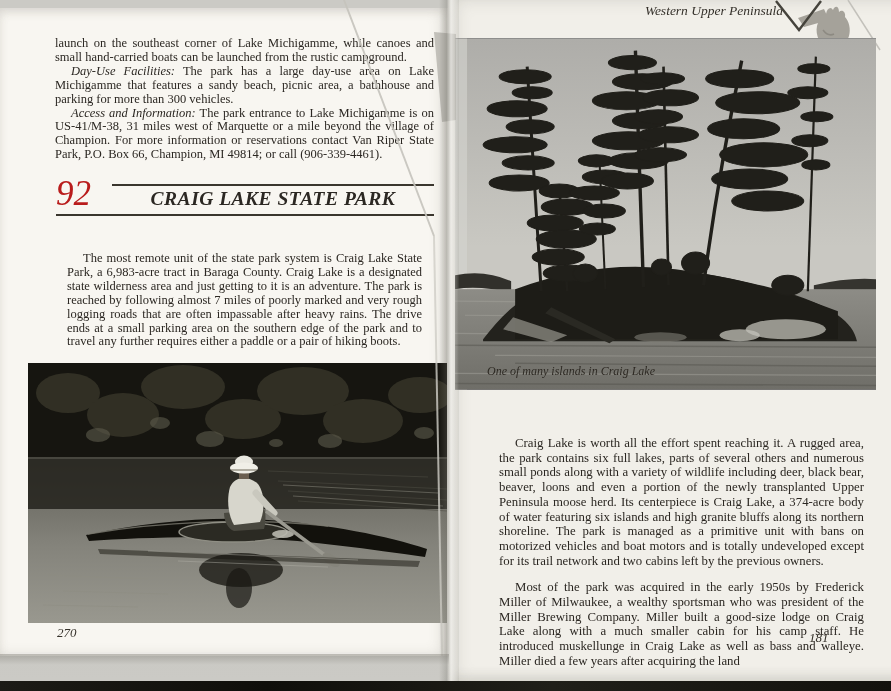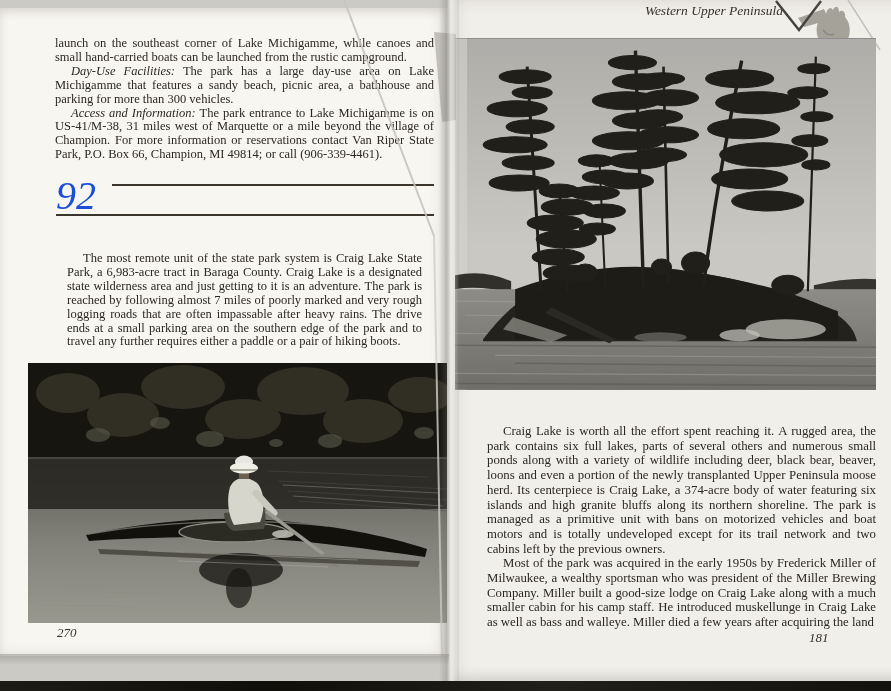--- a/index.html
+++ b/index.html
@@ -10,41 +10,41 @@
   #left-page{left:0;top:8px;width:448px;height:648px;background:#f8f6f1;
              box-shadow:inset -6px 0 14px rgba(90,88,80,.18), inset 0 4px 8px rgba(120,118,110,.12);}
   #right-page{left:448px;top:0;width:443px;height:681px;background:#f1efe9;
               box-shadow:inset 8px 0 16px rgba(100,98,90,.18), inset 0 -6px 10px rgba(110,108,100,.10);padding-left:26px;}
   .bodytext{position:absolute;color:#2b2722;text-align:justify;}
   #left-text{left:55px;top:29px;width:379px;font-size:12.5px;line-height:13.9px;}
   #left-text p{margin:0;}
   #left-text p.indented{text-indent:16px;}
   .lead{font-weight:normal;font-style:italic;}
   #chapter-number{position:absolute;left:56px;top:168px;font-style:italic;
-                  font-size:40px;color:#1d4ed8;line-height:1;}
+                  font-size:35px;color:#b91c1c;line-height:1;}
   .rule{position:absolute;height:2.4px;background:#3a362e;}
   #chapter-rule-top{left:112px;top:176px;width:322px;}
   #chapter-rule-bottom{left:56px;top:206px;width:378px;}
   #chapter-title{position:absolute;left:112px;top:180px;width:322px;text-align:center;
                  font-style:italic;font-weight:bold;font-size:19.5px;letter-spacing:.5px;color:#2b2722;}
   #chapter-intro{left:55px;top:232px;width:379px;font-size:12.5px;line-height:13.9px;}
   #chapter-intro p{margin:12px;text-indent:16px;}
   .caption{position:absolute;font-style:italic;font-size:12px;color:#2e2a24;}
   #left-caption{left:58px;top:337px;}
   #right-caption{left:39px;top:364px;}
   .photo{position:absolute;background:#777;overflow:hidden;}
   #kayak-photo{left:28px;top:355px;width:419px;height:260px;}
   #island-photo{left:7px;top:38px;width:421px;height:352px;}
   .pagenum{position:absolute;font-style:italic;font-size:13px;color:#35312a;}
   #left-pagenum{left:57px;top:617px;}
   #right-pagenum{left:361px;top:630px;}
   #running-header{position:absolute;left:196px;top:3px;width:140px;text-align:center;
                   font-style:italic;font-size:13.5px;color:#34302a;}
   #right-text{left:39px;top:424px;width:389px;font-size:12.8px;line-height:14.7px;}
-  #right-text p{margin:0;text-indent:16px;}
+  #right-text p{margin:12px;text-indent:16px;}
   #michigan-map{position:absolute;left:320px;top:0;width:114px;height:56px;}
   #scan-artifacts{position:absolute;left:0;top:0;width:891px;height:691px;pointer-events:none;}
   #gutter{position:absolute;left:439px;top:0;width:20px;height:681px;
           background:linear-gradient(90deg,rgba(110,108,100,0) 0%,rgba(110,108,100,.30) 38%,
                      rgba(252,251,248,.55) 60%,rgba(110,108,100,.12) 100%);}
   #bottom-edge{position:absolute;left:0;top:681px;width:891px;height:10px;
                background:linear-gradient(90deg,#1c1b16,#0f0e0a 30%,#201f19 62%,#13120d);}
   #left-page-bottom-shadow{position:absolute;left:0;top:654px;width:449px;height:27px;
                background:linear-gradient(180deg,rgba(130,128,120,.45),rgba(200,199,194,.15) 40%,rgba(215,214,209,0));}
   #crease-line{position:absolute;left:330px;top:0;width:130px;height:660px;}
@@ -57,20 +57,21 @@
   <div class="page" id="left-page">
 
     <div class="bodytext" id="left-text">
       <p>launch on the southeast corner of Lake Michigamme, while canoes and small hand-carried boats can be launched from the rustic campground.</p>
       <p class="indented"><span class="lead">Day-Use Facilities:</span> <span>The park has a large day-use area on Lake Michigamme that features a sandy beach, picnic area, a bathhouse and parking for more than 300 vehicles.</span></p>
       <p class="indented"><span class="lead">Access and Information:</span> <span>The park entrance to Lake Michigamme is on US-41/M-38, 31 miles west of Marquette or a mile beyond the village of Champion. For more information or reservations contact Van Riper State Park, P.O. Box 66, Champion, MI 49814; or call (906-339-4461).</span></p>
     </div>
 
     <div id="chapter-number">92</div>
     <div class="rule" id="chapter-rule-top"></div>
+    <div id="chapter-title">CRAIG LAKE STATE PARK</div>
     <div class="rule" id="chapter-rule-bottom"></div>
 
     <div class="bodytext" id="chapter-intro">
       <p>The most remote unit of the state park system is Craig Lake State Park, a 6,983-acre tract in Baraga County. Craig Lake is a designated state wilderness area and just getting to it is an adventure. The park is reached by following almost 7 miles of poorly marked and very rough logging roads that are often impassable after heavy rains. The drive ends at a small parking area on the southern edge of the park and to travel any further requires either a paddle or a pair of hiking boots.</p>
     </div>
 
 
     <div class="photo" id="kayak-photo">
       <svg width="419" height="260" viewBox="0 0 419 260" xmlns="http://www.w3.org/2000/svg">
         <defs>
@@ -266,20 +267,21 @@
           <ellipse cx="240" cy="224" rx="14" ry="11"></ellipse>
             <ellipse cx="130" cy="234" rx="12" ry="9"></ellipse>
           <ellipse cx="206" cy="228" rx="10" ry="8"></ellipse>
             <ellipse cx="332" cy="246" rx="16" ry="10"></ellipse>
         </g>
 
         <path d="M96,268 L160,300 L154,304 L90,274 Z" fill="#2a2923"></path>
       </svg>
     </div>
 
+    <div class="caption" id="right-caption">One of many islands in Craig Lake</div>
 
     <div class="bodytext" id="right-text">
       <p>Craig Lake is worth all the effort spent reaching it. A rugged area, the park contains six full lakes, parts of several others and numerous small ponds along with a variety of wildlife including deer, black bear, beaver, loons and even a portion of the newly transplanted Upper Peninsula moose herd. Its centerpiece is Craig Lake, a 374-acre body of water featuring six islands and high granite bluffs along its northern shoreline. The park is managed as a primitive unit with bans on motorized vehicles and boat motors and is totally undeveloped except for its trail network and two cabins left by the previous owners.</p>
       <p>Most of the park was acquired in the early 1950s by Frederick Miller of Milwaukee, a wealthy sportsman who was president of the Miller Brewing Company. Miller built a good-size lodge on Craig Lake along with a much smaller cabin for his camp staff. He introduced muskellunge in Craig Lake as well as bass and walleye. Miller died a few years after acquiring the land</p>
     </div>
 
     <div class="pagenum" id="right-pagenum">181</div>
   </div>
 
   <div id="scan-artifacts">

